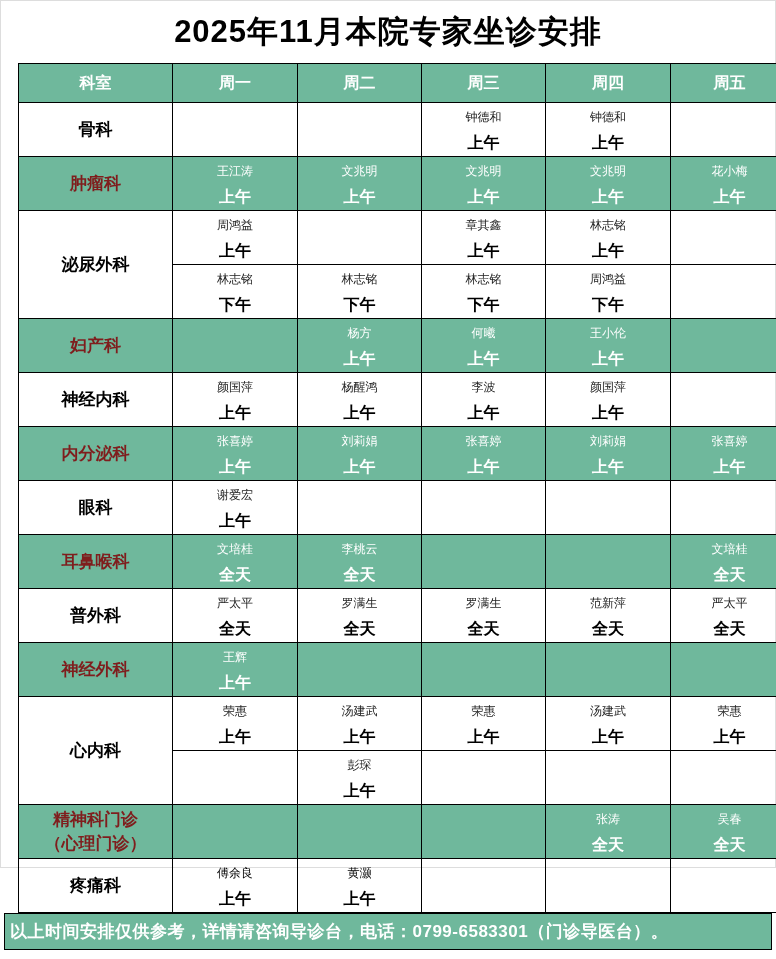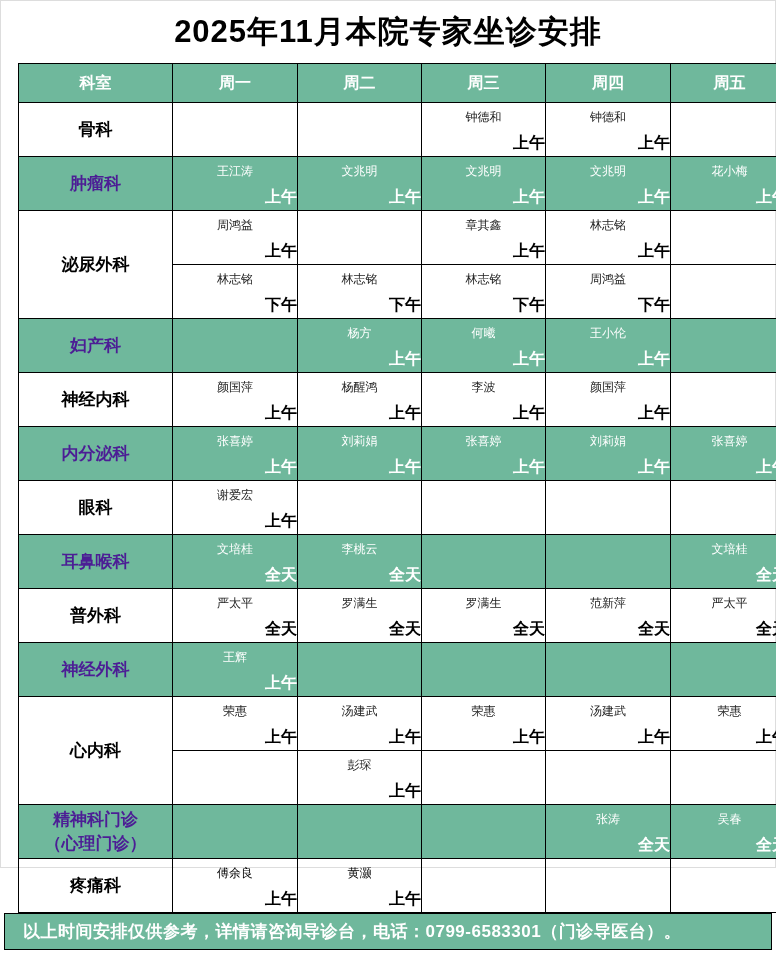--- a/index.html
+++ b/index.html
@@ -35,32 +35,32 @@
     background:var(--green); color:#fff;
     font-size:16px; font-weight:bold;
     height:39px;
   }
   table.schedule tbody tr { height:54px; }
   td.dept {
     font-size:17px; font-weight:bold; color:#000;
     white-space:pre-line; line-height:24px;
   }
   tr.green td { background:var(--green); }
-  tr.green td.dept { color:#4c1d95; }
+  tr.green td.dept { color:#7f1d1d; }
   td .name { font-size:12px; line-height:26px; color:#222; }
   td .name.bold { font-weight:normal; color:#000; }
-  td .time { font-size:16px; font-weight:bold; line-height:26px; color:#000;text-align:right; }
+  td .time { font-size:16px; font-weight:bold; line-height:26px; color:#000; }
   tr.green td .name, tr.green td .time { color:#fff; }
   .footer {
     flex:1 1 auto; min-height:37px;
     margin:0 3px 3px 3px;
     background:var(--green);
     border:1.5px solid var(--line);
     display:flex; align-items:center;
-    padding:0 18px;
+    padding:0 5px;
     color:#fff; font-size:17px; font-weight:bold;
     letter-spacing:0.5px;
   }
 </style>
 </head>
 <body>
 
 <div class="page">
   <div class="title">2025年11月本院专家坐诊安排</div>
 

